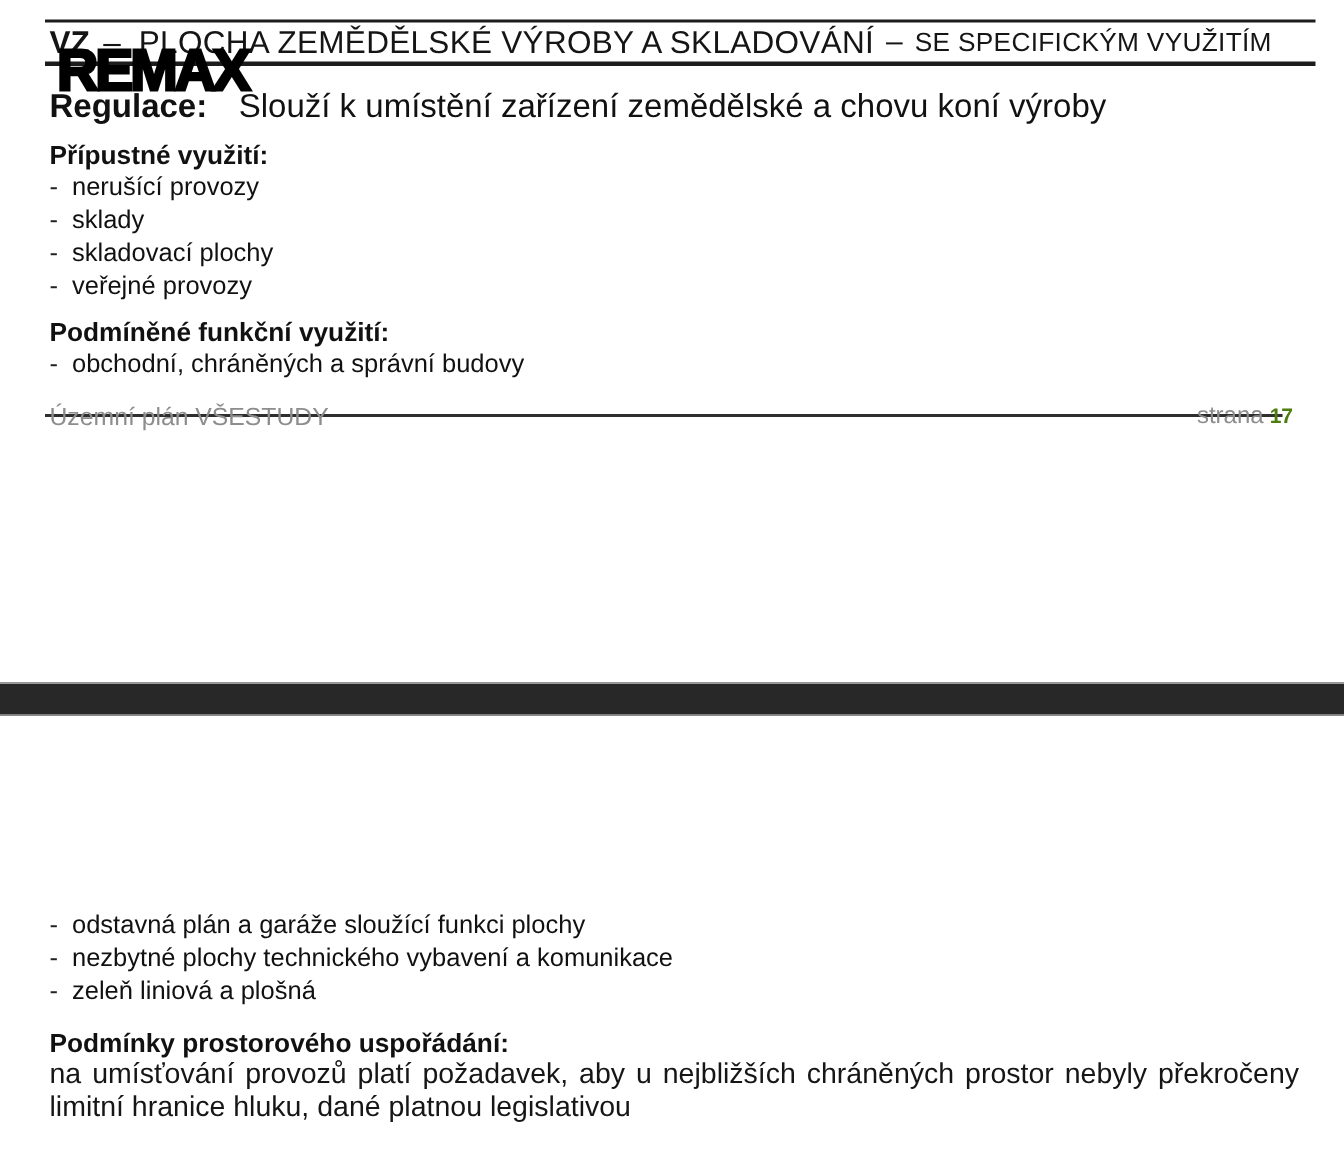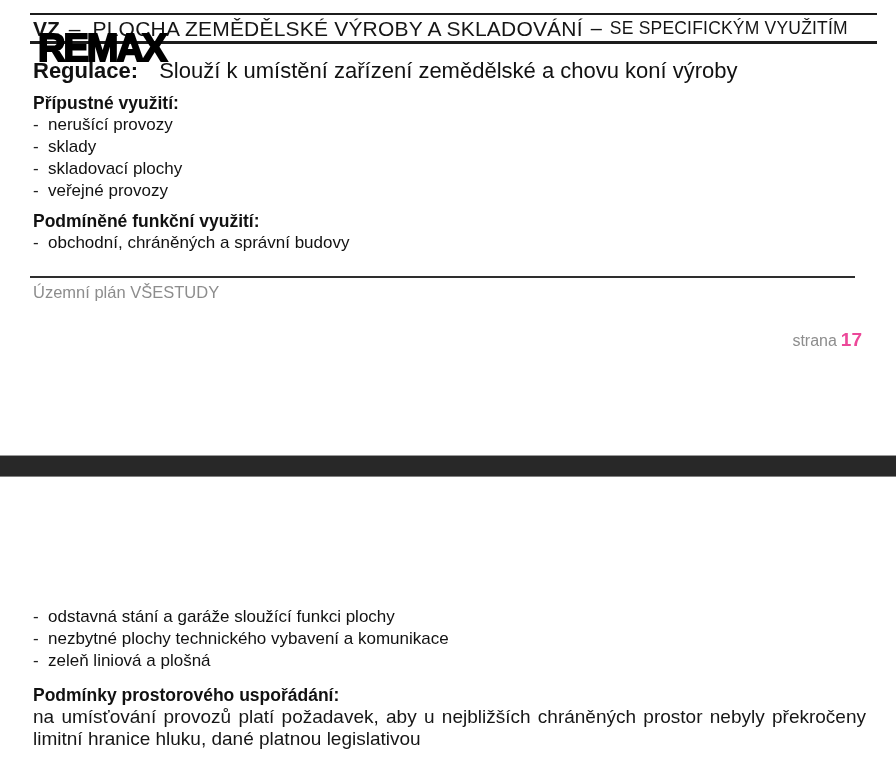--- a/index.html
+++ b/index.html
@@ -54,28 +54,28 @@
   .bullets { left: 33px; font-size: 17px; }
   .bullets-1 { top: 114px; }
   .bullets-2 { top: 232px; }
   .bullets-3 { top: 606px; }
   .bullet-row { display: flex; line-height: 22px; }
   .bullet-dash { width: 15px; flex: 0 0 15px; color: #222; }
 
   
   .footer-rule { top: 276px; left: 30px; width: 825px; height: 2px; background: #2e2e2e; }
   .footer {
-    top: 281px; left: 33px; right: 34px;
-    display: flex; justify-content: space-between; align-items: flex-start;
+    top: 266px; left: 33px; right: 34px;
+    display: flex; justify-content: space-between; align-items: center;
     line-height: 22px;
   }
   .footer-left { color: #8d8d8d; font-size: 16.5px; }
   .footer-right { display: flex; align-items: baseline; gap: 4px; }
   .footer-page-label { color: #8d8d8d; font-size: 16px; }
-  .footer-page-num { color: #ec4899; font-size: 19px; font-weight: bold; margin-top: 48px; }
+  .footer-page-num { color: #4d7c0f; font-size: 14px; font-weight: bold; }
 
   
   .page-divider {
     top: 455px; left: 0; width: 896px; height: 22px;
     background: #282828;
     border-top: 1px solid #9a9a9a;
     border-bottom: 1px solid #808080;
   }
 
   
@@ -147,21 +147,21 @@
       <span class="footer-page-label">strana</span>
       <span class="footer-page-num">17</span>
     </span>
   </div>
 
   <div class="abs page-divider"></div>
 
   <div class="abs bullets bullets-3">
     <div class="bullet-row">
       <span class="bullet-dash">-</span>
-      <span>odstavná stání a garáže sloužící funkci plochy</span>
+      <span>odstavná plán a garáže sloužící funkci plochy</span>
     </div>
     <div class="bullet-row">
       <span class="bullet-dash">-</span>
       <span>nezbytné plochy technického vybavení a komunikace</span>
     </div>
     <div class="bullet-row">
       <span class="bullet-dash">-</span>
       <span>zeleň liniová a plošná</span>
     </div>
   </div>

